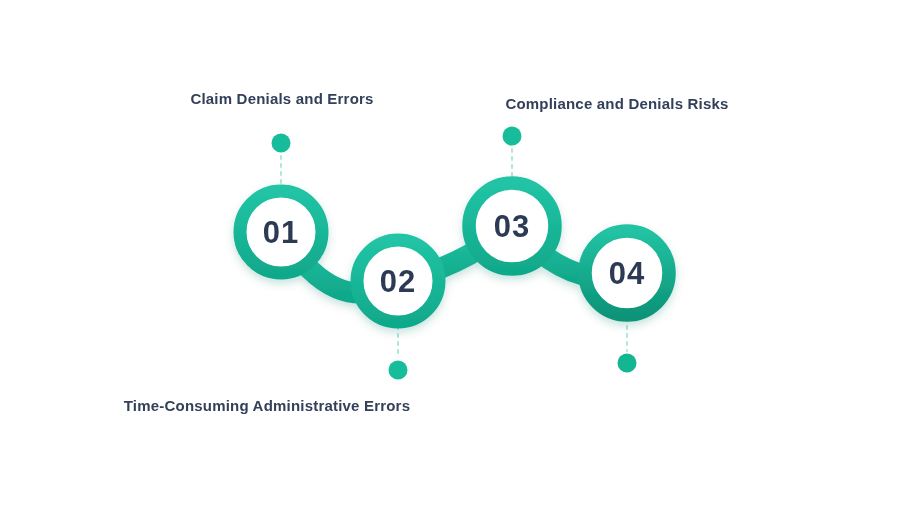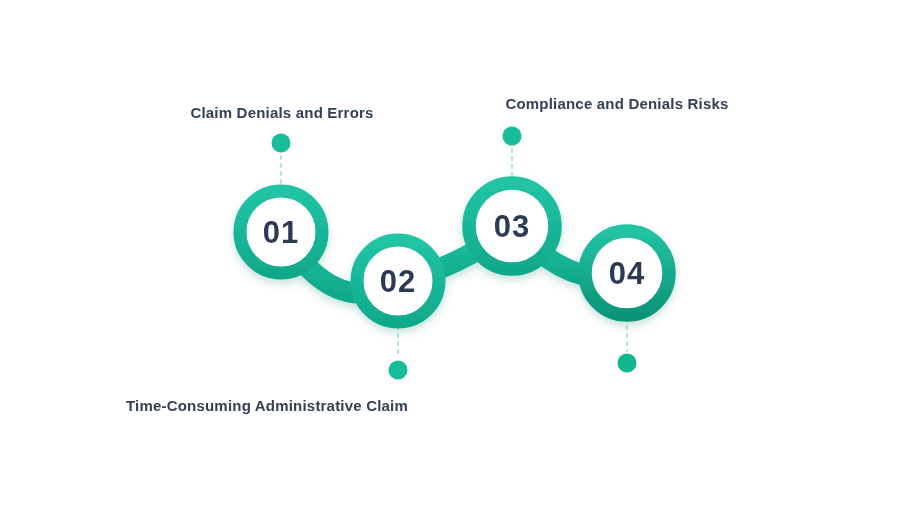--- a/index.html
+++ b/index.html
@@ -14,21 +14,21 @@
   .label{
     position:absolute;
     font-size:15px;
     font-weight:600;
     letter-spacing:.2px;
     line-height:18.5px;
     color:var(--text,#33405a);
   }
   .label.center{text-align:center;}
   .label.left{text-align:left;}
-  #label-step-01{left:162px;top:104px;width:240px;}
+  #label-step-01{left:162px;top:90px;width:240px;}
   #label-step-02{left:107px;top:397px;width:320px;}
   #label-step-03{left:497px;top:95px;width:240px;}
   #label-step-04{left:618px;top:390px;width:205px;}
   svg text{
     font-family:"Liberation Sans",sans-serif;
     font-size:31px;
     font-weight:600;
     letter-spacing:1px;
     fill:var(--number,#2d3a54);
     text-anchor:middle;
@@ -80,16 +80,16 @@
       <circle cx="627" cy="273" r="42" fill="#ffffff" stroke="url(#gradDark)" stroke-width="13.5"></circle>
     </g>
 
     <text x="281" y="243">01</text>
     <text x="398" y="292">02</text>
     <text x="512" y="237">03</text>
     <text x="627" y="284">04</text>
   </svg>
 
   <div class="label center" id="label-step-01">Claim Denials and Errors</div>
-  <div class="label center" id="label-step-02">Time-Consuming Administrative Claim</div>
+  <div class="label center" id="label-step-02">Time-Consuming Administrative Errors</div>
   <div class="label center" id="label-step-03">Compliance and Denials Risks</div>
 
 </div>
 
 </body></html>

